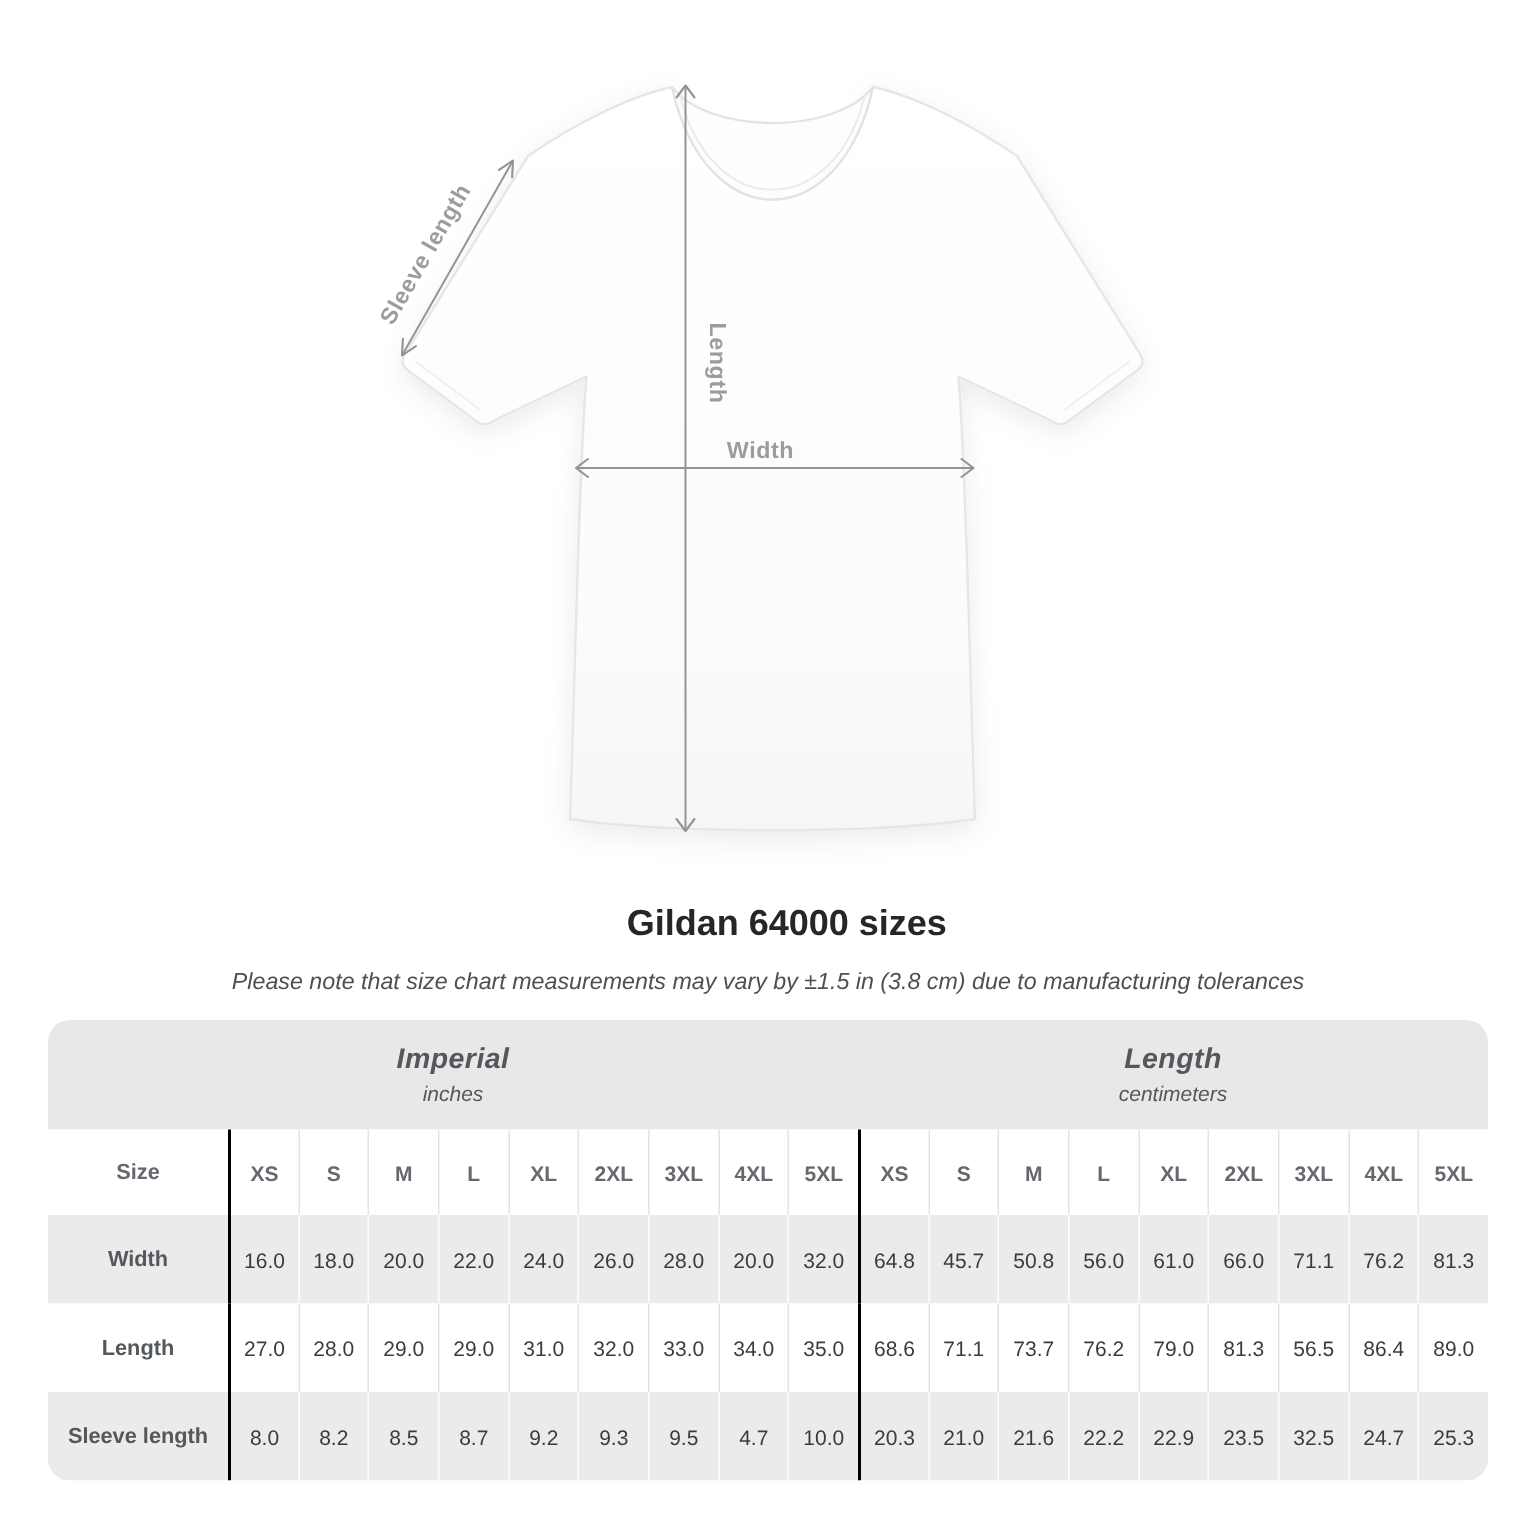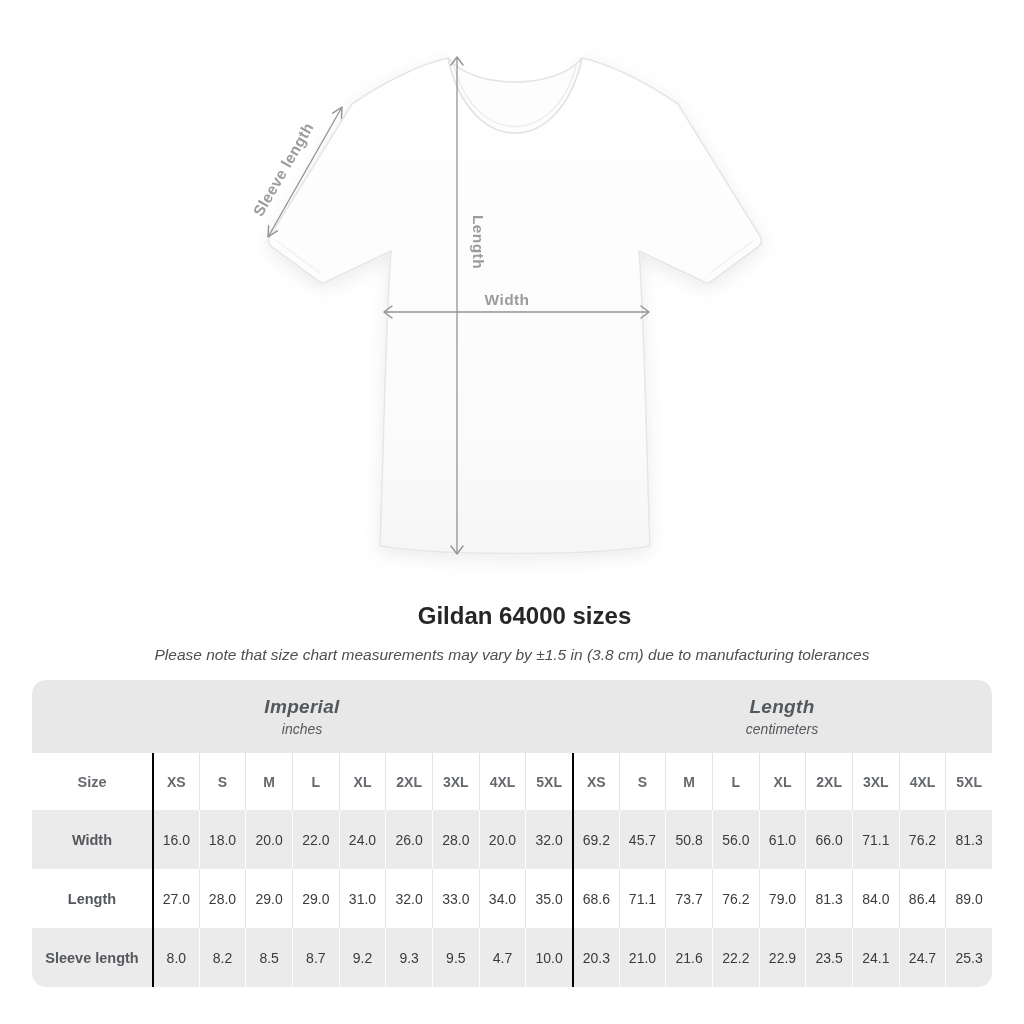--- a/index.html
+++ b/index.html
@@ -166,21 +166,21 @@
           <div class="cell lbl">Width</div>
           <div class="cell d major">16.0</div>
           <div class="cell d">18.0</div>
           <div class="cell d">20.0</div>
           <div class="cell d">22.0</div>
           <div class="cell d">24.0</div>
           <div class="cell d">26.0</div>
           <div class="cell d">28.0</div>
           <div class="cell d">20.0</div>
           <div class="cell d">32.0</div>
-          <div class="cell d major">69.2</div>
+          <div class="cell d major">64.8</div>
           <div class="cell d">45.7</div>
           <div class="cell d">50.8</div>
           <div class="cell d">56.0</div>
           <div class="cell d">61.0</div>
           <div class="cell d">66.0</div>
           <div class="cell d">71.1</div>
           <div class="cell d">76.2</div>
           <div class="cell d">81.3</div>
         </div>
         <div class="trow plain">
@@ -193,41 +193,41 @@
           <div class="cell d">32.0</div>
           <div class="cell d">33.0</div>
           <div class="cell d">34.0</div>
           <div class="cell d">35.0</div>
           <div class="cell d major">68.6</div>
           <div class="cell d">71.1</div>
           <div class="cell d">73.7</div>
           <div class="cell d">76.2</div>
           <div class="cell d">79.0</div>
           <div class="cell d">81.3</div>
-          <div class="cell d">84.0</div>
+          <div class="cell d">56.5</div>
           <div class="cell d">86.4</div>
           <div class="cell d">89.0</div>
         </div>
         <div class="trow stripe">
           <div class="cell lbl">Sleeve length</div>
           <div class="cell d major">8.0</div>
           <div class="cell d">8.2</div>
           <div class="cell d">8.5</div>
           <div class="cell d">8.7</div>
           <div class="cell d">9.2</div>
           <div class="cell d">9.3</div>
           <div class="cell d">9.5</div>
           <div class="cell d">4.7</div>
           <div class="cell d">10.0</div>
           <div class="cell d major">20.3</div>
           <div class="cell d">21.0</div>
           <div class="cell d">21.6</div>
           <div class="cell d">22.2</div>
           <div class="cell d">22.9</div>
           <div class="cell d">23.5</div>
-          <div class="cell d">24.1</div>
+          <div class="cell d">32.5</div>
           <div class="cell d">24.7</div>
           <div class="cell d">25.3</div>
         </div>
       </div>
   </div>
 
 </div>
 
 </body></html>

